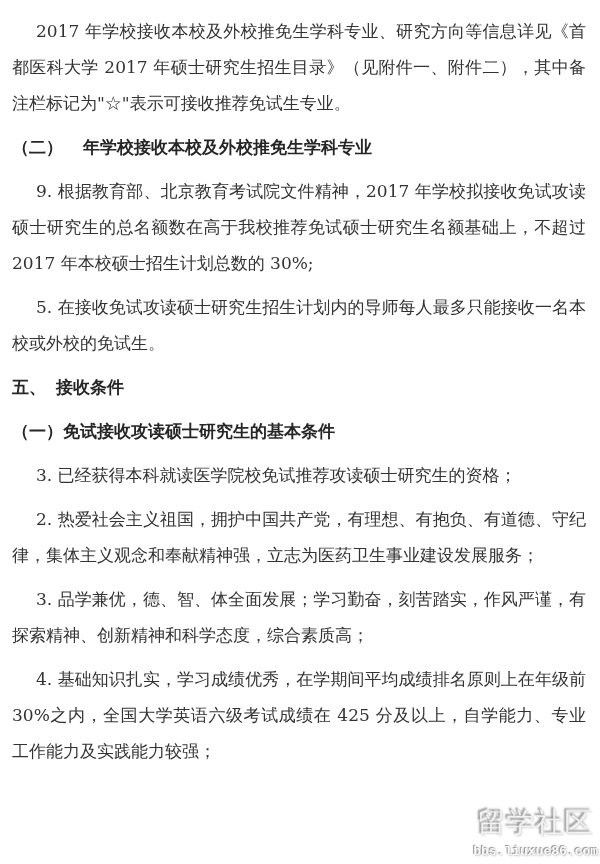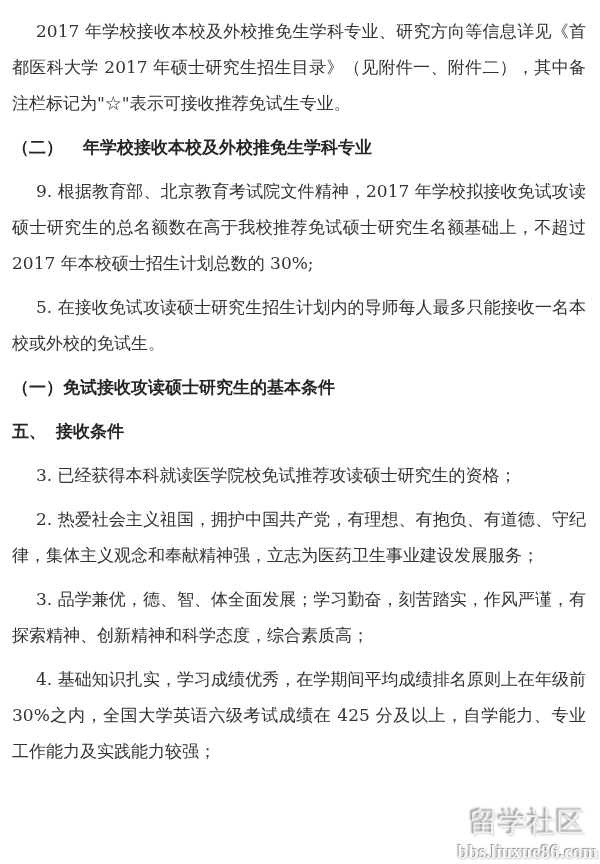--- a/index.html
+++ b/index.html
@@ -47,23 +47,23 @@
     font-weight: normal;
     font-size: 28px;
     line-height: 46px;
     letter-spacing: 1px;
     color: rgba(255,255,255,0.82);
     text-shadow: -2px -2px 2px rgba(125,125,125,0.85),
                   1px  1px 2px rgba(190,190,190,0.55),
                   0 0 1px rgba(150,150,150,0.6);
   }
   .wm-url {
-    font-family: Liberation Serif, serif;
+    font-family: Liberation Mono, monospace;
     font-weight: bold;
-    font-size: 19px;
+    font-size: 13px;
     line-height: 20px;
     margin-top: -4px;
     color: rgba(255,255,255,0.95);
     text-shadow: -1px -1px 1px rgba(130,130,130,0.9),
                   1px  1px 2px rgba(170,170,170,0.6),
                   0 0 1px rgba(140,140,140,0.7);
   }
 </style>
 </head>
 <body>
@@ -72,23 +72,23 @@
 
   <p class="body-para">2017 年学校接收本校及外校推免生学科专业、研究方向等信息详见《首都医科大学 2017 年硕士研究生招生目录》（见附件一、附件二），其中备注栏标记为"☆"表示可接收推荐免试生专业。</p>
 
   <p class="heading"><span>（二）</span><span class="gap-lg"></span><span>年学校接收本校及外校推免生学科专业</span></p>
 
   <p class="body-para">9. 根据教育部、北京教育考试院文件精神，2017 年学校拟接收免试攻读硕士研究生的总名额数在高于我校推荐免试硕士研究生名额基础上，不超过 2017 年本校硕士招生计划总数的 30%;</p>
 
 
   <p class="body-para">5. 在接收免试攻读硕士研究生招生计划内的导师每人最多只能接收一名本校或外校的免试生。</p>
 
+  <p class="heading"><span>五、</span><span class="gap-sm"></span><span>接收条件</span></p>
+
   <p class="heading"><span>（一）</span><span>免试接收攻读硕士研究生的基本条件</span></p>
-
-  <p class="heading"><span>五、</span><span class="gap-sm"></span><span>接收条件</span></p>
 
   <p class="body-para">3. 已经获得本科就读医学院校免试推荐攻读硕士研究生的资格；</p>
 
   <p class="body-para">2. 热爱社会主义祖国，拥护中国共产党，有理想、有抱负、有道德、守纪律，集体主义观念和奉献精神强，立志为医药卫生事业建设发展服务；</p>
 
   <p class="body-para">3. 品学兼优，德、智、体全面发展；学习勤奋，刻苦踏实，作风严谨，有探索精神、创新精神和科学态度，综合素质高；</p>
 
   <p class="body-para">4. 基础知识扎实，学习成绩优秀，在学期间平均成绩排名原则上在年级前30%之内，全国大学英语六级考试成绩在 425 分及以上，自学能力、专业工作能力及实践能力较强；</p>
 
   <div class="watermark">

